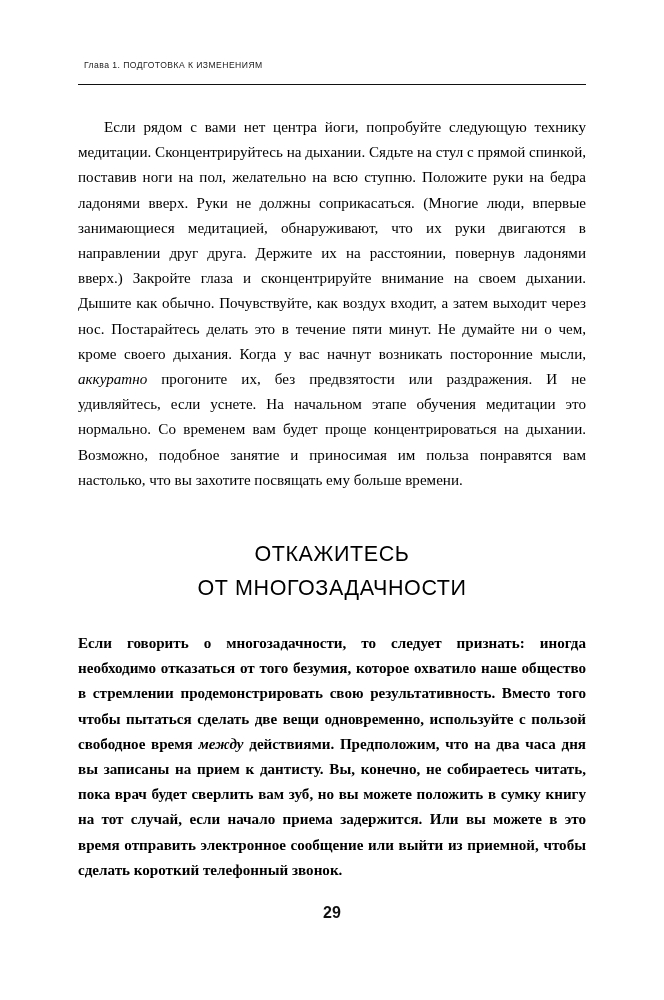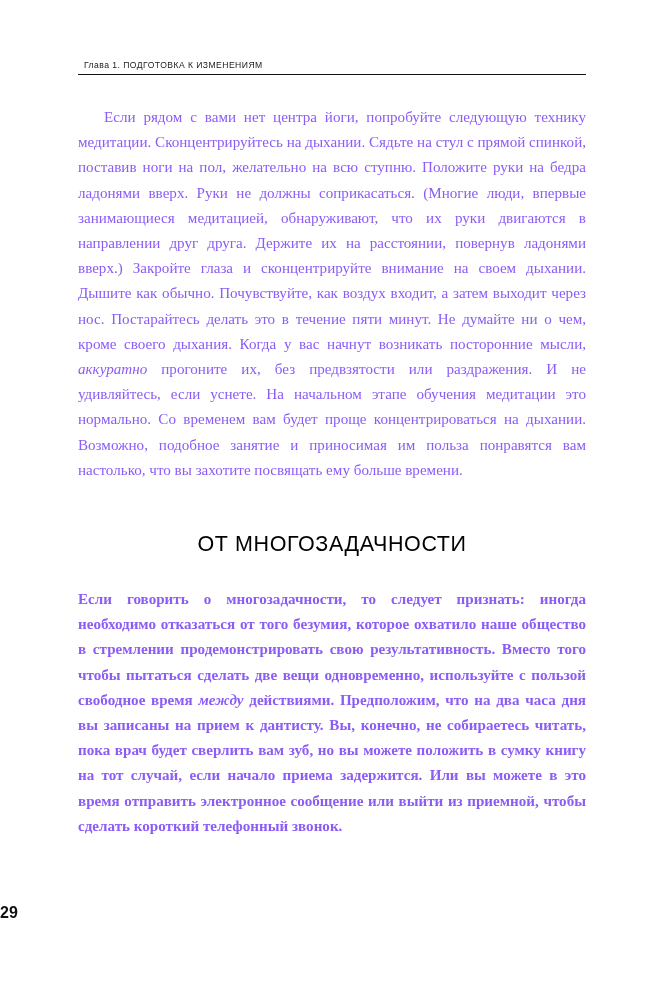--- a/index.html
+++ b/index.html
@@ -22,42 +22,42 @@
     padding: 60px 78px 0 78px;
     position: relative;
   }
   .running-head {
     font-family: "Liberation Sans", sans-serif;
     font-size: 8.6px;
     letter-spacing: 0.45px;
     color: #1a1a1a;
     text-transform: none;
     padding-left: 6px;
-    margin-bottom: 4px;
+    margin-bottom: 14px;
     white-space: nowrap;
   }
   .running-head .chapter {
     font-weight: 400;
   }
   .running-head .title {
     font-weight: 400;
   }
   .rule {
     border-top: 1.2px solid #111111;
     width: 100%;
     margin-bottom: 30px;
   }
   .body-text p {
     margin: 0;
     font-size: 15.1px;
     line-height: 25.2px;
     text-align: justify;
     text-indent: 26px;
     hyphens: manual;
-    color: #8b5cf6;
+    color: #000000;
   }
   .body-text p.noindent {
     text-indent: 0;
     font-weight: bold;
   }
   em {
     font-style: italic;
   }
   .section-heading {
     text-align: center;
@@ -73,20 +73,21 @@
     display: block;
   }
   .section-heading .line2 {
     margin-top: 4px;
   }
   .folio {
     position: absolute;
     bottom: 78px;
     left: 0;
     width: 664px;
+    text-align: center;
     font-family: "Liberation Sans", sans-serif;
     font-weight: bold;
     font-size: 16px;
     color: #111111;
   }
 </style>
 </head>
 <body>
 
 <div class="page">
@@ -95,20 +96,21 @@
     <span class="chapter">Глава 1.</span>
     <span class="title">ПОДГОТОВКА К ИЗМЕНЕНИЯМ</span>
   </div>
 
   <div class="rule"></div>
 
   <div class="body-text">
     <p><span>Если рядом с вами нет центра йоги, попробуйте следующую технику медитации. Сконцентрируйтесь на дыхании. Сядьте на стул с прямой спинкой, поставив ноги на пол, желательно на всю ступню. Положите руки на бедра ладонями вверх. Руки не должны соприкасаться. (Многие люди, впервые занимающиеся медитацией, обнаруживают, что их руки двигаются в направлении друг друга. Держите их на расстоянии, повернув ладонями вверх.) Закройте глаза и сконцентрируйте внимание на своем дыхании. Дышите как обычно. Почувствуйте, как воздух входит, а затем выходит через нос. Постарайтесь делать это в течение пяти минут. Не думайте ни о чем, кроме своего дыхания. Когда у вас начнут возникать посторонние мысли, </span><em>аккуратно</em><span> прогоните их, без предвзятости или раздражения. И не удивляйтесь, если уснете. На начальном этапе обучения медитации это нормально. Со временем вам будет проще концентрироваться на дыхании. Возможно, подобное занятие и приносимая им польза понравятся вам настолько, что вы захотите посвящать ему больше времени.</span></p>
 
     <h2 class="section-heading">
+      <span class="line line1">ОТКАЖИТЕСЬ</span>
       <span class="line line2">ОТ МНОГОЗАДАЧНОСТИ</span>
     </h2>
 
     <p class="noindent"><span>Если говорить о многозадачности, то следует признать: иногда необходимо отказаться от того безумия, которое охватило наше общество в стремлении продемонстрировать свою результативность. Вместо того чтобы пытаться сделать две вещи одновременно, используйте с пользой свободное время </span><em>между</em><span> действиями. Предположим, что на два часа дня вы записаны на прием к дантисту. Вы, конечно, не собираетесь читать, пока врач будет сверлить вам зуб, но вы можете положить в сумку книгу на тот случай, если начало приема задержится. Или вы можете в это время отправить электронное сообщение или выйти из приемной, чтобы сделать короткий телефонный звонок.</span></p>
   </div>
 
   <div class="folio">29</div>
 </div>
 
 </body></html>

